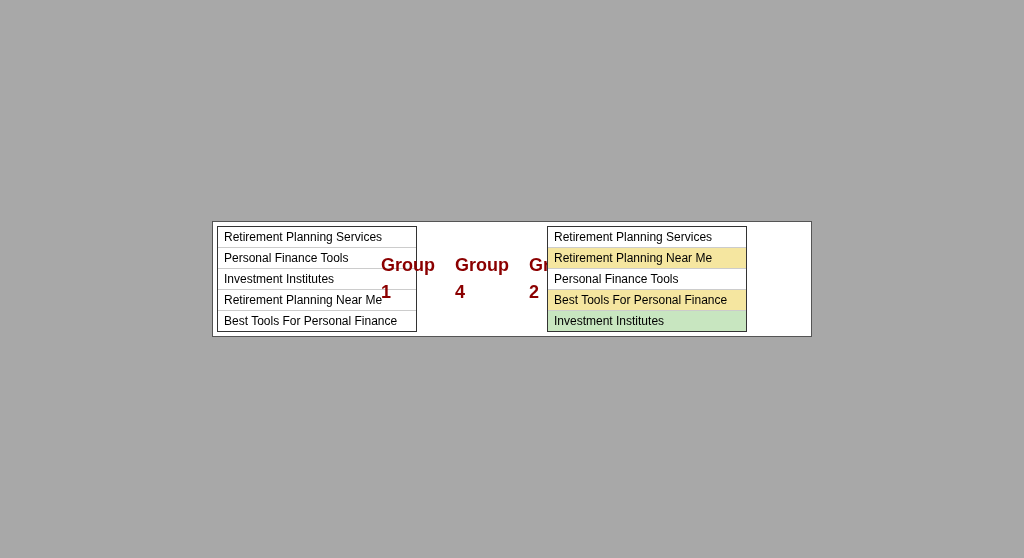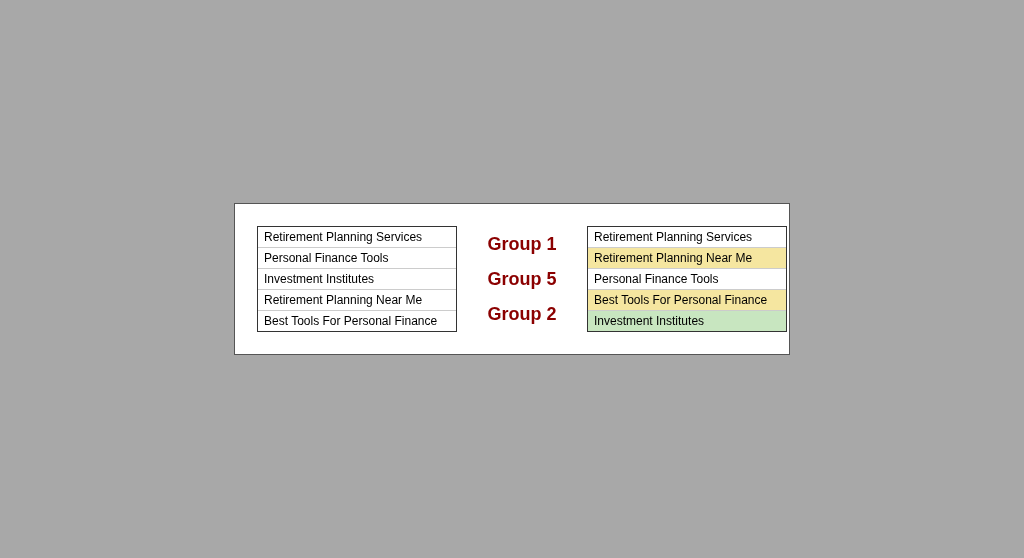--- a/index.html
+++ b/index.html
@@ -17,23 +17,23 @@
       justify-content: center;
       font-family: Arial, sans-serif;
       font-size: 12px;
     }
 
     .main-container {
       background: #ffffff;
       border: 1px solid #555;
       display: flex;
       flex-direction: row;
-      padding: 22px;
+      padding: 4px;
       gap: 0;
-      width: 556px;
+      width: 600px;
     }
 
     .left-panel {
       display: flex;
       flex-direction: column;
       border: 1px solid #333;
       width: 200px;
       flex-shrink: 0;
     }
 
@@ -43,27 +43,27 @@
       background: #ffffff;
       white-space: nowrap;
     }
 
     .left-item:last-child {
       border-bottom: none;
     }
 
     .middle-panel {
       display: flex;
-      flex-direction: column;
+      flex-direction: row;
       justify-content: center;
       align-items: center;
       width: 130px;
       flex-shrink: 0;
       padding: 4px 8px;
-      gap: 8px;
+      gap: 20px;
     }
 
     .group-label {
       font-size: 18px;
       font-weight: bold;
       color: #8b0000;
       line-height: 1.5;
     }
 
     .right-panel {
@@ -111,21 +111,21 @@
     <div class="left-item">
       <span>Retirement Planning Near Me</span>
     </div>
     <div class="left-item">
       <span>Best Tools For Personal Finance</span>
     </div>
   </div>
 
   <div class="middle-panel">
     <div class="group-label">Group 1</div>
-    <div class="group-label">Group 5</div>
+    <div class="group-label">Group 4</div>
     <div class="group-label">Group 2</div>
   </div>
 
   <div class="right-panel">
     <div class="right-item">
       <span>Retirement Planning Services</span>
     </div>
     <div class="right-item highlight-yellow">
       <span>Retirement Planning Near Me</span>
     </div>

